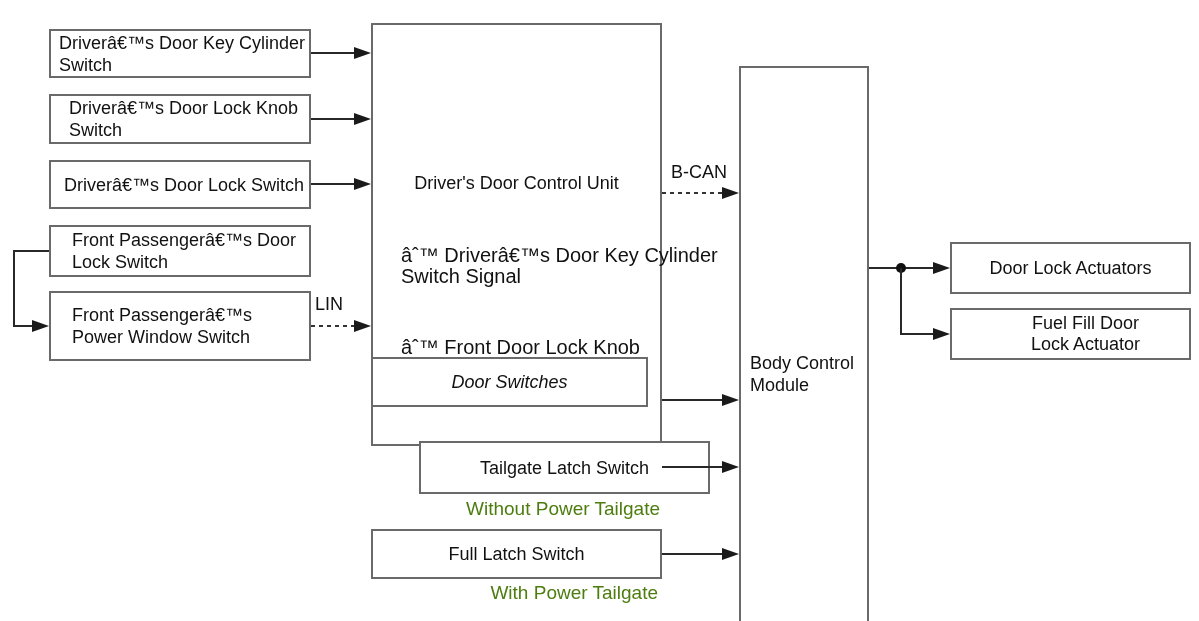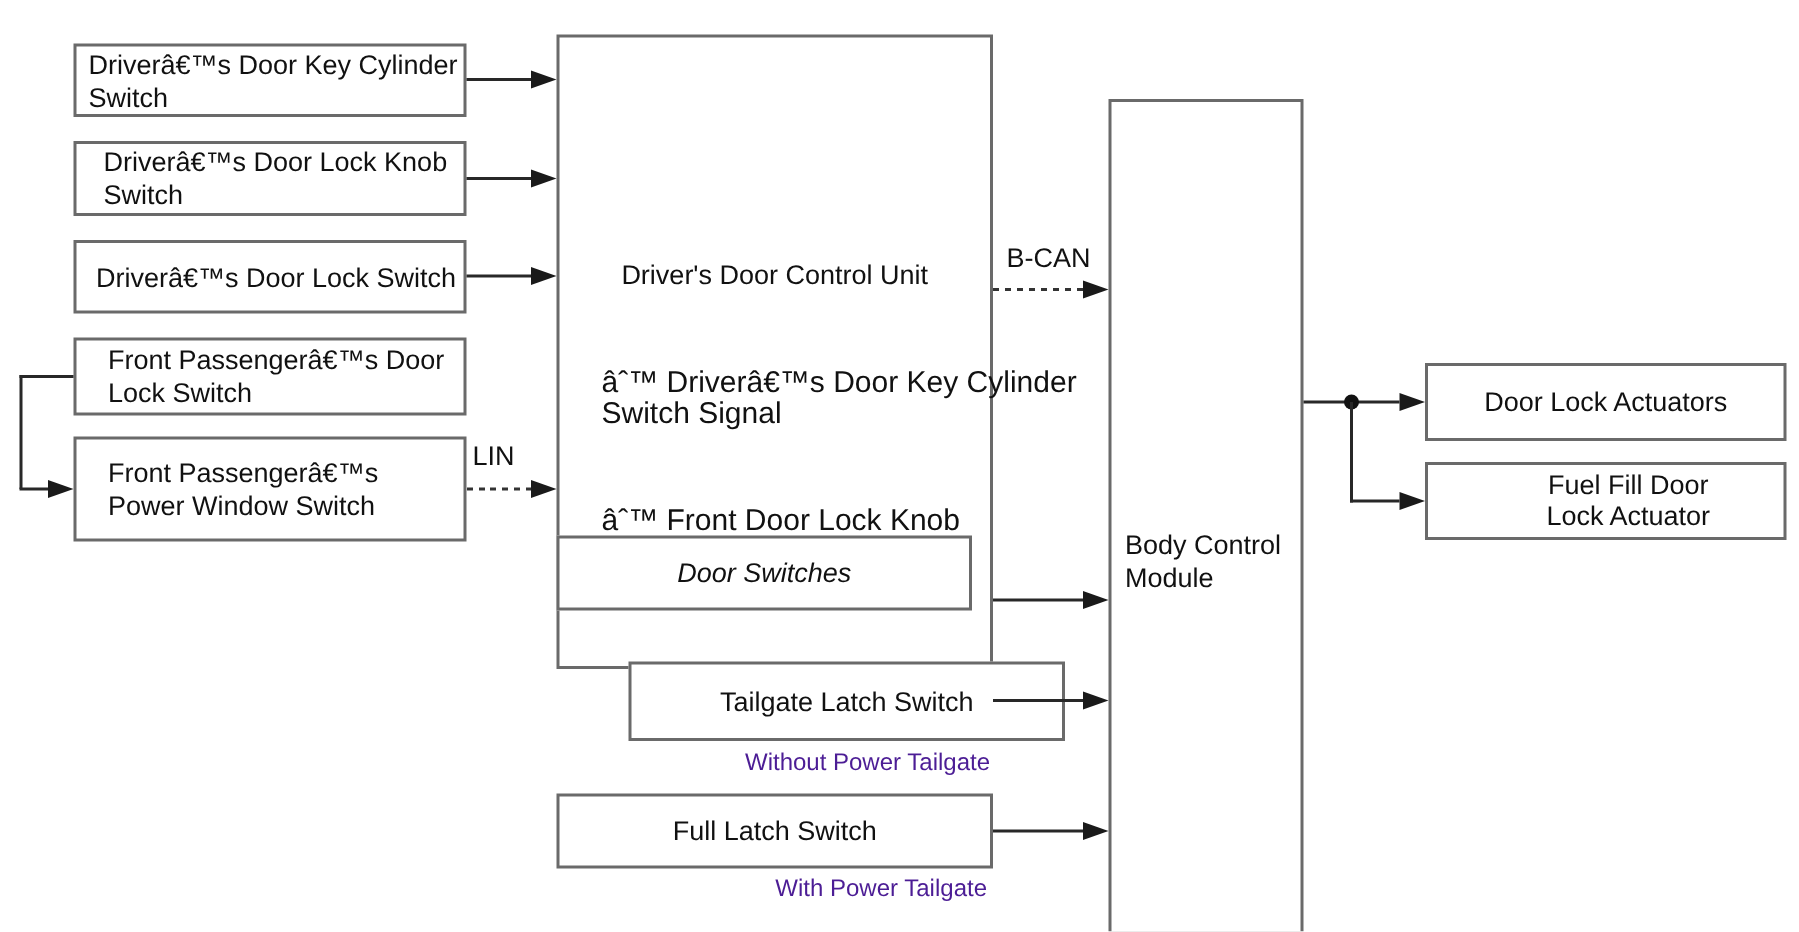--- a/index.html
+++ b/index.html
@@ -21,21 +21,21 @@
     position:absolute; height:2px;
     background:repeating-linear-gradient(90deg,#333333 0 4px,transparent 4px 8px);
   }
   .head {
     position:absolute; width:0; height:0;
     border-top:6px solid transparent; border-bottom:6px solid transparent;
     border-left:17px solid #1a1a1a;
   }
   .dot { position:absolute; width:10px; height:10px; background:#111111; border-radius:50%; }
   .buslabel { position:absolute; font-size:18px; line-height:20px; color:#111111; }
-  .caption { position:absolute; font-size:16px; line-height:21px; text-align:right; color:#4c1d95; }
+  .caption { position:absolute; font-size:19px; line-height:21px; text-align:right; color:#4d7c0f; }
   .ddcu { padding-top:104px; }
   .ddcu-title { text-align:center; font-size:18px; line-height:21px; margin:0 0 7px 0; }
   .signal { font-size:20px; line-height:21px; margin:0 0 6px 28px; white-space:pre; }
   .bcm-label { display:block; margin:240px 0 0 9px; font-size:18px; line-height:22px; white-space:pre; }
 </style>
 </head>
 <body>
 
 <div class="canvas">
 

